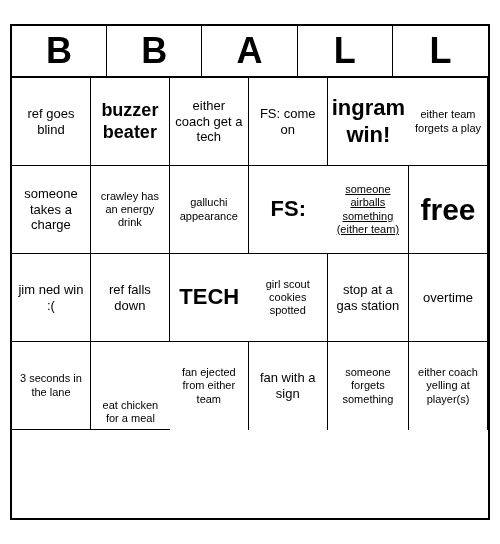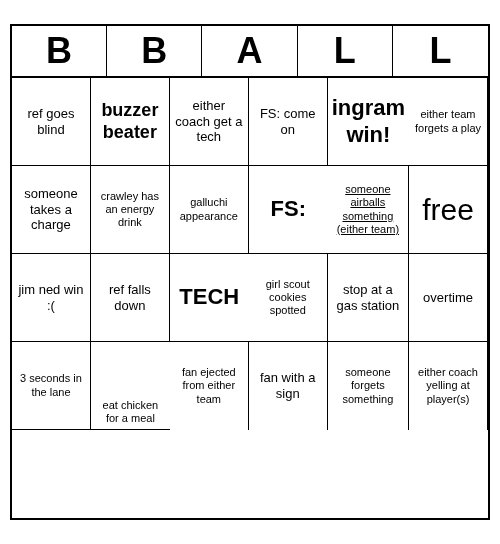--- a/index.html
+++ b/index.html
@@ -53,21 +53,21 @@
       font-size: 22px;
       font-weight: bold;
     }
     .cell-medium {
       font-size: 18px;
       font-weight: bold;
       justify-content: center;
     }
     .cell-free {
       font-size: 30px;
-      font-weight: normal;
+      font-weight: bold;
     }
   </style>
 </head>
 <body>
 
 <div class="bingo-card">
   <div class="header-row">
   <div class="header-cell">B</div>
       <div class="header-cell">B</div>
       <div class="header-cell">A</div>

